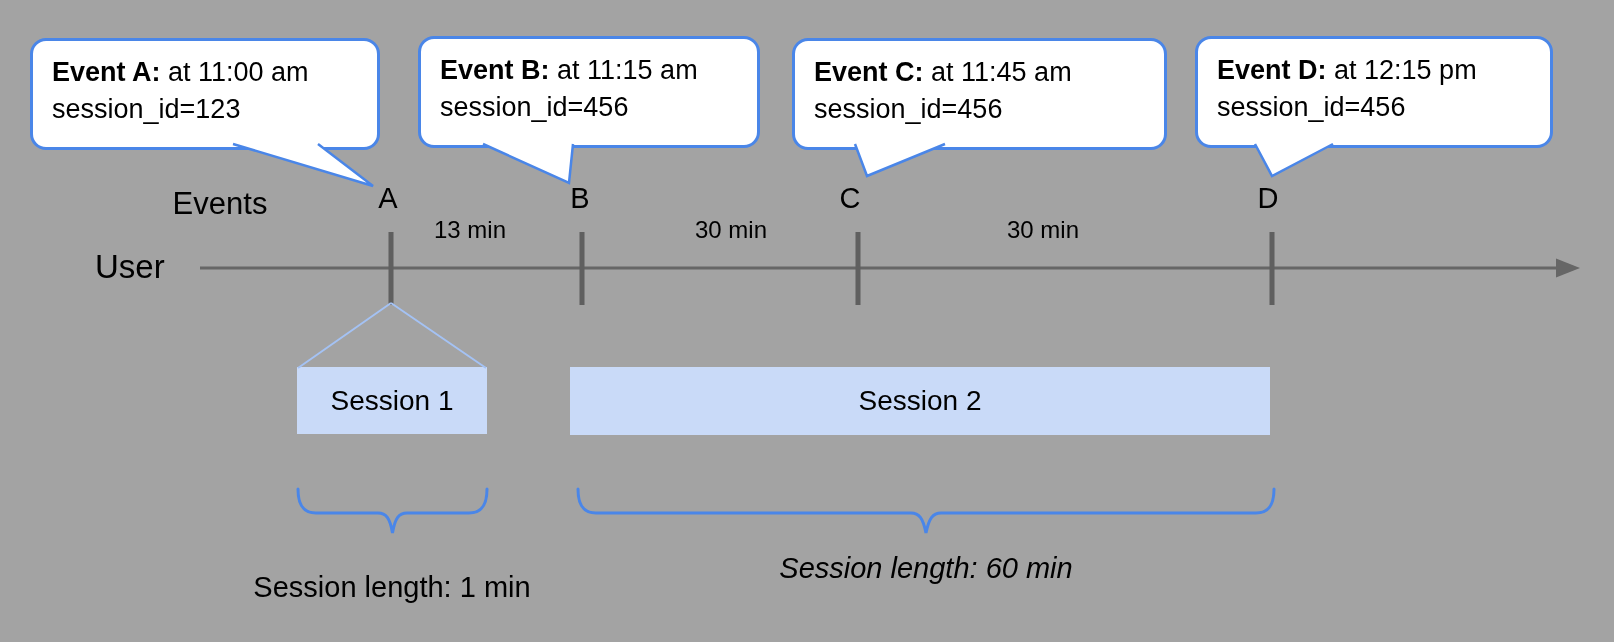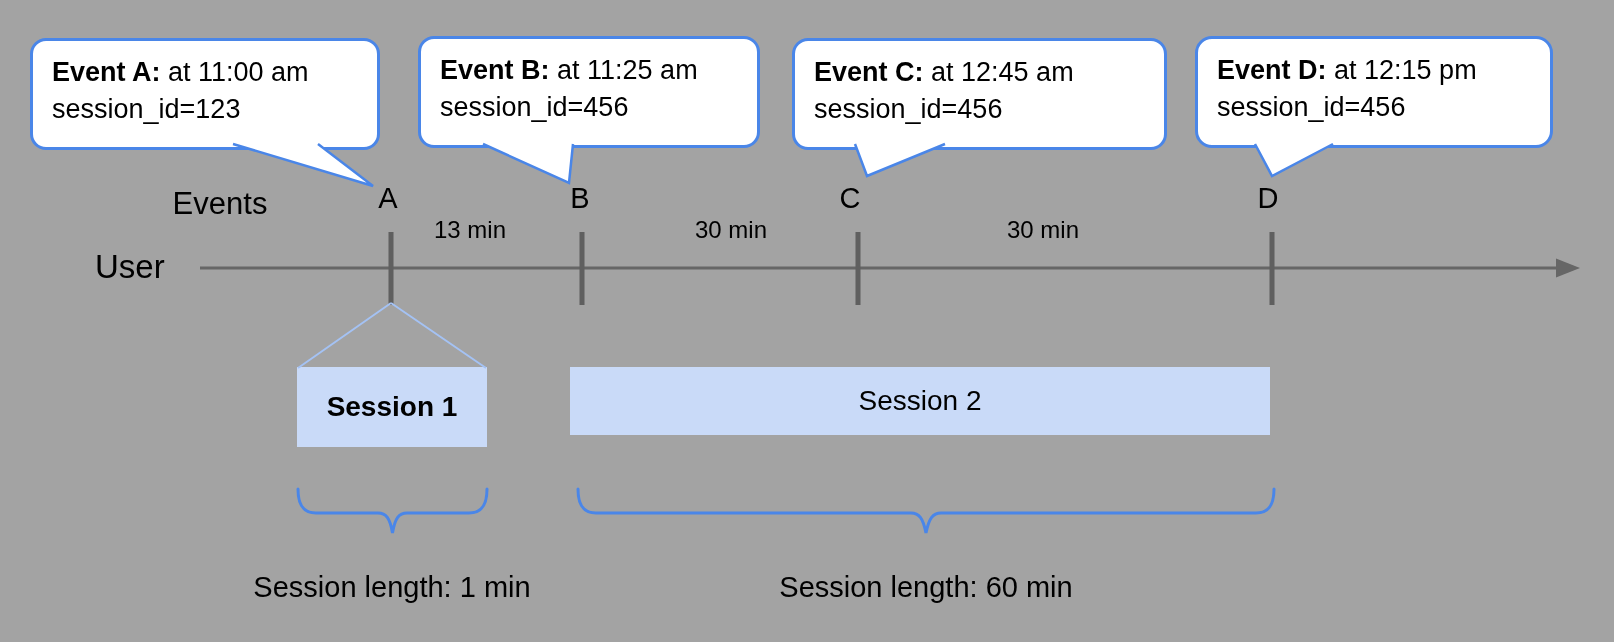--- a/index.html
+++ b/index.html
@@ -48,55 +48,55 @@
 <body>
 
 <div id="canvas">
 
   <div class="bubble" style="left:30px;top:38px;width:350px;height:112px;">
     <div><b>Event A:</b><span> at 11:00 am</span></div>
     <div>session_id=123</div>
   </div>
 
   <div class="bubble" style="left:418px;top:36px;width:342px;height:112px;">
-    <div><b>Event B:</b><span> at 11:25 am</span></div>
+    <div><b>Event B:</b><span> at 11:15 am</span></div>
     <div>session_id=456</div>
   </div>
 
   <div class="bubble" style="left:792px;top:38px;width:375px;height:112px;">
-    <div><b>Event C:</b><span> at 12:45 am</span></div>
+    <div><b>Event C:</b><span> at 11:45 am</span></div>
     <div>session_id=456</div>
   </div>
 
-  <div class="bubble" style="left:1195px;top:36px;width:358px;height:112px;border-radius:17px;">
+  <div class="bubble" style="left:1195px;top:36px;width:358px;height:112px;">
     <div><b>Event D:</b><span> at 12:15 pm</span></div>
     <div>session_id=456</div>
   </div>
 
   <div class="lbl events-lbl center abs" style="left:150px;top:186px;width:140px;">Events</div>
   <div class="lbl user-lbl abs" style="left:95px;top:248px;">User</div>
 
   <div class="lbl marker center abs" style="left:358px;top:182px;width:60px;">A</div>
   <div class="lbl marker center abs" style="left:550px;top:182px;width:60px;">B</div>
   <div class="lbl marker center abs" style="left:820px;top:182px;width:60px;">C</div>
   <div class="lbl marker center abs" style="left:1238px;top:182px;width:60px;">D</div>
 
   <div class="lbl interval center abs" style="left:410px;top:216px;width:120px;">13 min</div>
   <div class="lbl interval center abs" style="left:671px;top:216px;width:120px;">30 min</div>
   <div class="lbl interval center abs" style="left:983px;top:216px;width:120px;">30 min</div>
 
-  <div class="session-box" style="left:297px;top:367px;width:190px;height:80px;font-weight:bold;">
+  <div class="session-box" style="left:297px;top:367px;width:190px;height:67px;">
     <span>Session 1</span>
   </div>
   <div class="session-box" style="left:570px;top:367px;width:700px;height:68px;">
     <span>Session 2</span>
   </div>
 
   <div class="lbl length-lbl center abs" style="left:192px;top:571px;width:400px;">Session length: 1 min</div>
-  <div class="lbl length-lbl center abs" style="left:676px;top:571px;width:500px;">Session length: 60 min</div>
+  <div class="lbl length-lbl center abs" style="left:676px;top:552px;width:500px;font-style:italic;">Session length: 60 min</div>
 
   <svg class="overlay" width="1614" height="642" viewBox="0 0 1614 642">
 
     <path class="tail" d="M233,144 L373,186 L318,144"></path>
     <path class="tail" d="M483,144 L569,183 L573,144"></path>
     <path class="tail" d="M855,144 L867,176 L945,144"></path>
     <path class="tail" d="M1255,144 L1272,176 L1333,144"></path>
 
     <line class="timeline-line" x1="200" y1="268" x2="1560" y2="268"></line>
     <polygon class="arrow-head" points="1556,258.5 1580,268 1556,277.5"></polygon>

